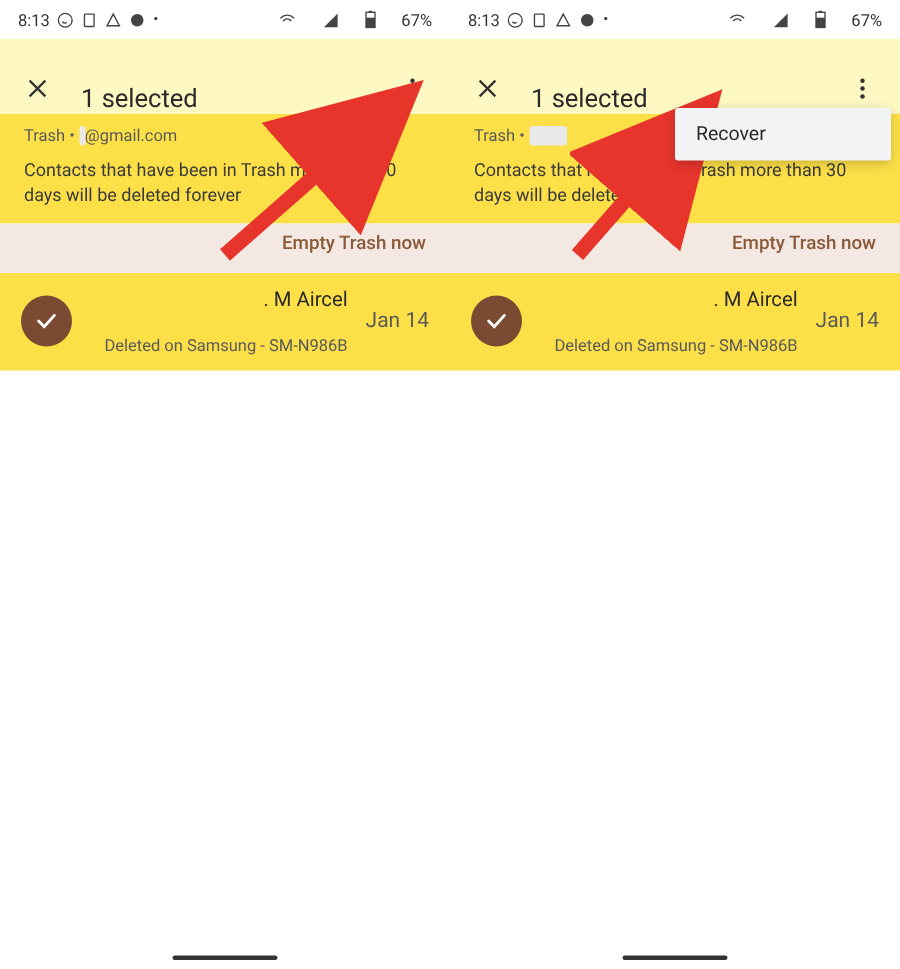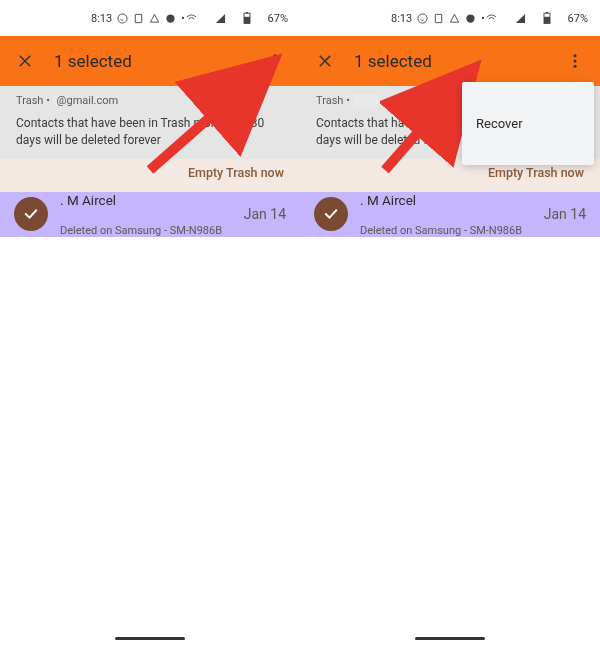--- a/index.html
+++ b/index.html
@@ -1,40 +1,40 @@
 <!DOCTYPE html>
 <html><head>
   <meta charset="utf-8">
   <style>
     * { box-sizing: border-box; margin: 0; padding: 0; }
     html, body { width: 600px; height: 646px; font-family: Roboto, Arial, sans-serif; background: #fff; overflow: hidden; }
     body { display: flex; }
     .phone { width: 300px; height: 646px; background: #fff; position: relative; border-right: 0; }
-    .status-bar { height: 36px; display: flex; align-items: center; justify-content: flex-end; padding: 0 12px; font-size: 11px; color: #333; }
+    .status-bar { height: 26px; display: flex; align-items: center; justify-content: space-between; padding: 0 12px; font-size: 11px; color: #333; }
     .status-left { display: flex; align-items: center; gap: 5px; }
     .status-right { display: flex; align-items: center; gap: 17px; }
     .status-icon { display: inline-flex; align-items: center; justify-content: center; }
-    .app-bar { height: 50px; background: #f97316; display: flex; align-items: center; padding: 0 8px; gap: 12px; position: relative; }
+    .app-bar { height: 50px; background: #fef9c3; display: flex; align-items: flex-end; padding: 0 8px; gap: 12px; position: relative; }
     .close-x { width: 34px; height: 34px; display: flex; align-items: center; justify-content: center; cursor: pointer; }
     .app-bar-title { flex: 1; font-size: 17px; color: #2a2a2a; }
     .overflow { width: 34px; height: 34px; display: flex; align-items: center; justify-content: center; cursor: pointer; }
-    .info-block { background: #e5e5e5; padding: 8px 16px 10px 16px; }
+    .info-block { background: #fde047; padding: 8px 16px 10px 16px; }
     .breadcrumb { font-size: 11px; color: #5a5a5a; margin-bottom: 8px; }
     .blur { background: #e9e9e9; color: #e9e9e9; border-radius: 2px; padding: 0 2px; }
     .info-text { font-size: 12px; line-height: 1.4; color: #3a3a3a; }
     .empty-trash { background: #f3e8e2; text-align: right; padding: 6px 16px 12px 16px; font-size: 12.5px; color: #8a5a3a; font-weight: 500; cursor: pointer; }
-    .contact-row { display: flex; align-items: center; background: #c4b5fd; padding: 0 14px; gap: 12px; }
+    .contact-row { display: flex; align-items: center; background: #fde047; padding: 10px 14px; gap: 12px; text-align: right; }
     .check-circle { width: 34px; height: 34px; border-radius: 50%; background: #7a4a32; display: flex; align-items: center; justify-content: center; flex-shrink: 0; }
     .check-circle svg { stroke: #fff; }
     .contact-info { flex: 1; }
     .contact-name { font-size: 13.5px; color: #2a2a2a; }
     .contact-sub { font-size: 11px; color: #5a5a5a; margin-top: 16px; }
     .contact-date { font-size: 14px; color: #5a5a5a; }
     .nav-pill { position: absolute; bottom: 6px; left: 50%; transform: translateX(-50%); width: 70px; height: 3px; background: #333; border-radius: 2px; }
-    .popup-menu { position: absolute; top: 46px; right: 6px; width: 132px; background: #f1f3f5; border-radius: 2px; box-shadow: 0 2px 8px rgba(0,0,0,0.2); z-index: 10; padding: 24px 0; }
+    .popup-menu { position: absolute; top: 46px; right: 6px; width: 144px; background: #f1f3f5; border-radius: 2px; box-shadow: 0 2px 8px rgba(0,0,0,0.2); z-index: 10; padding: 0 0; }
     .popup-item { padding: 10px 14px; font-size: 13px; color: #2a2a2a; cursor: pointer; }
     .arrow { position: absolute; z-index: 5; pointer-events: none; }
   </style>
 </head>
 <body>
 
 <div class="phone">
   <div class="status-bar">
     <div class="status-left">
       <span>8:13</span>

